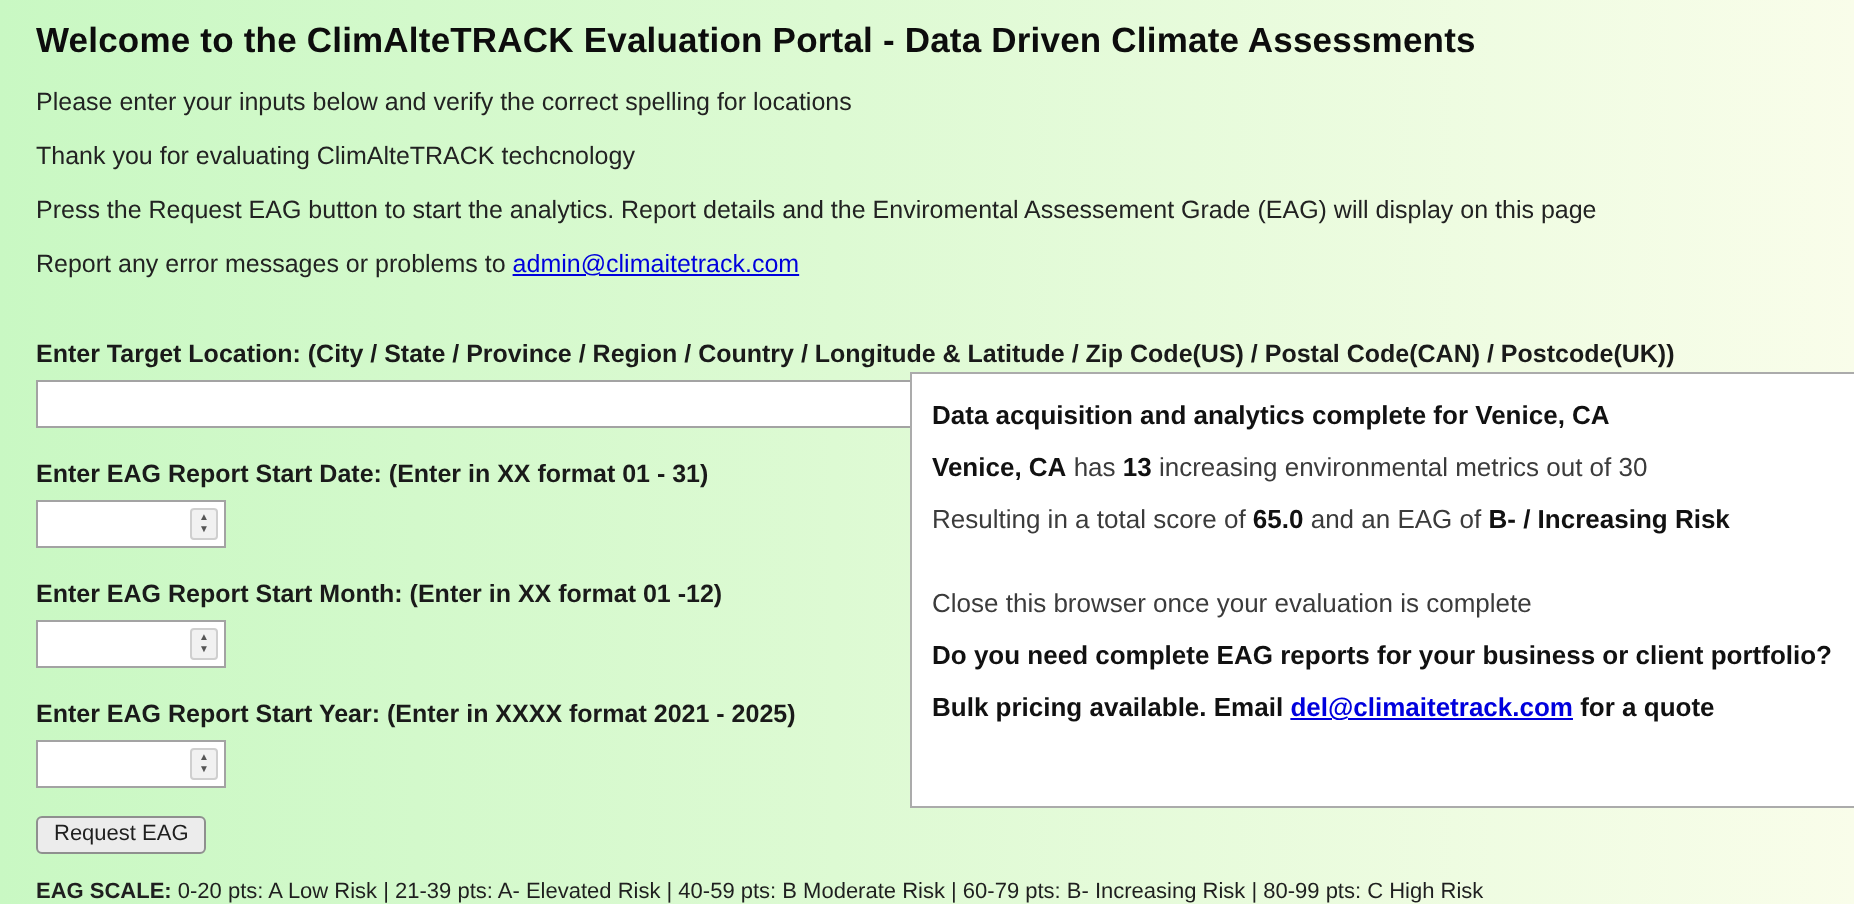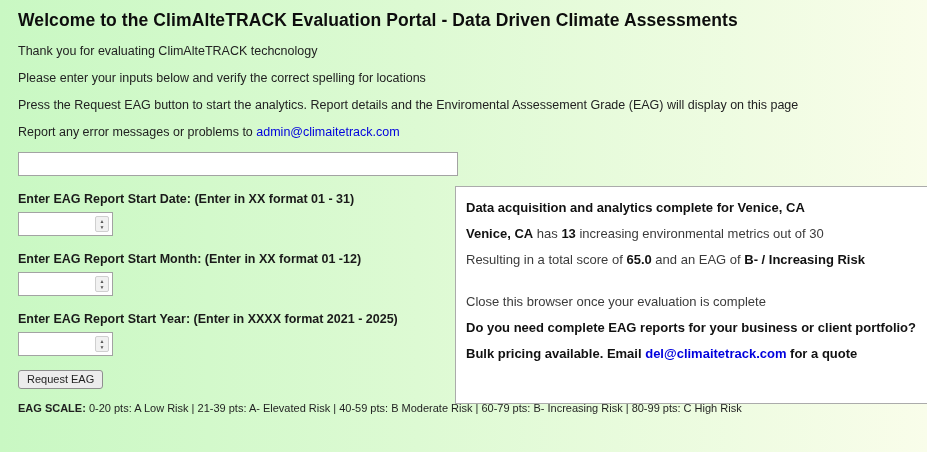--- a/index.html
+++ b/index.html
@@ -23,20 +23,21 @@
     letter-spacing: 0.1px;
   }
   p.intro {
     font-size: 12.5px;
     color: #222;
     margin: 0 0 12px 0;
     line-height: 15px;
   }
   a.email-link, .email-link {
     color: #0000dd;
+    text-decoration: underline;
     cursor: pointer;
   }
   .form-label {
     font-size: 12.5px;
     font-weight: bold;
     color: #1a1a1a;
     line-height: 15px;
   }
   .lbl-location { margin-top: 30px; }
   .lbl-gap { margin-top: 16px; }
@@ -124,25 +125,26 @@
     letter-spacing: -1px;
   }
 </style>
 </head>
 <body>
 
 <div class="viewport">
 
   <h1 class="page-title">Welcome to the ClimAlteTRACK Evaluation Portal - Data Driven Climate Assessments</h1>
 
+  <p class="intro">Please enter your inputs below and verify the correct spelling for locations</p>
   <p class="intro">Thank you for evaluating ClimAlteTRACK techcnology</p>
-  <p class="intro">Please enter your inputs below and verify the correct spelling for locations</p>
   <p class="intro">Press the Request EAG button to start the analytics. Report details and the Enviromental Assessement Grade (EAG) will display on this page</p>
   <p class="intro"><span>Report any error messages or problems to </span><a class="email-link">admin@climaitetrack.com</a></p>
 
+  <div class="form-label lbl-location">Enter Target Location: (City / State / Province / Region / Country / Longitude &amp; Latitude / Zip Code(US) / Postal Code(CAN) / Postcode(UK))</div>
   <input class="text-input" type="text" value="" style="">
 
   <div class="form-label lbl-gap">Enter EAG Report Start Date: (Enter in XX format 01 - 31)</div>
   <div class="num-field">
     <input type="text" value="" style="">
     <div class="spinner">
       <span>▲</span>
       <span>▼</span>
     </div>
   </div>

